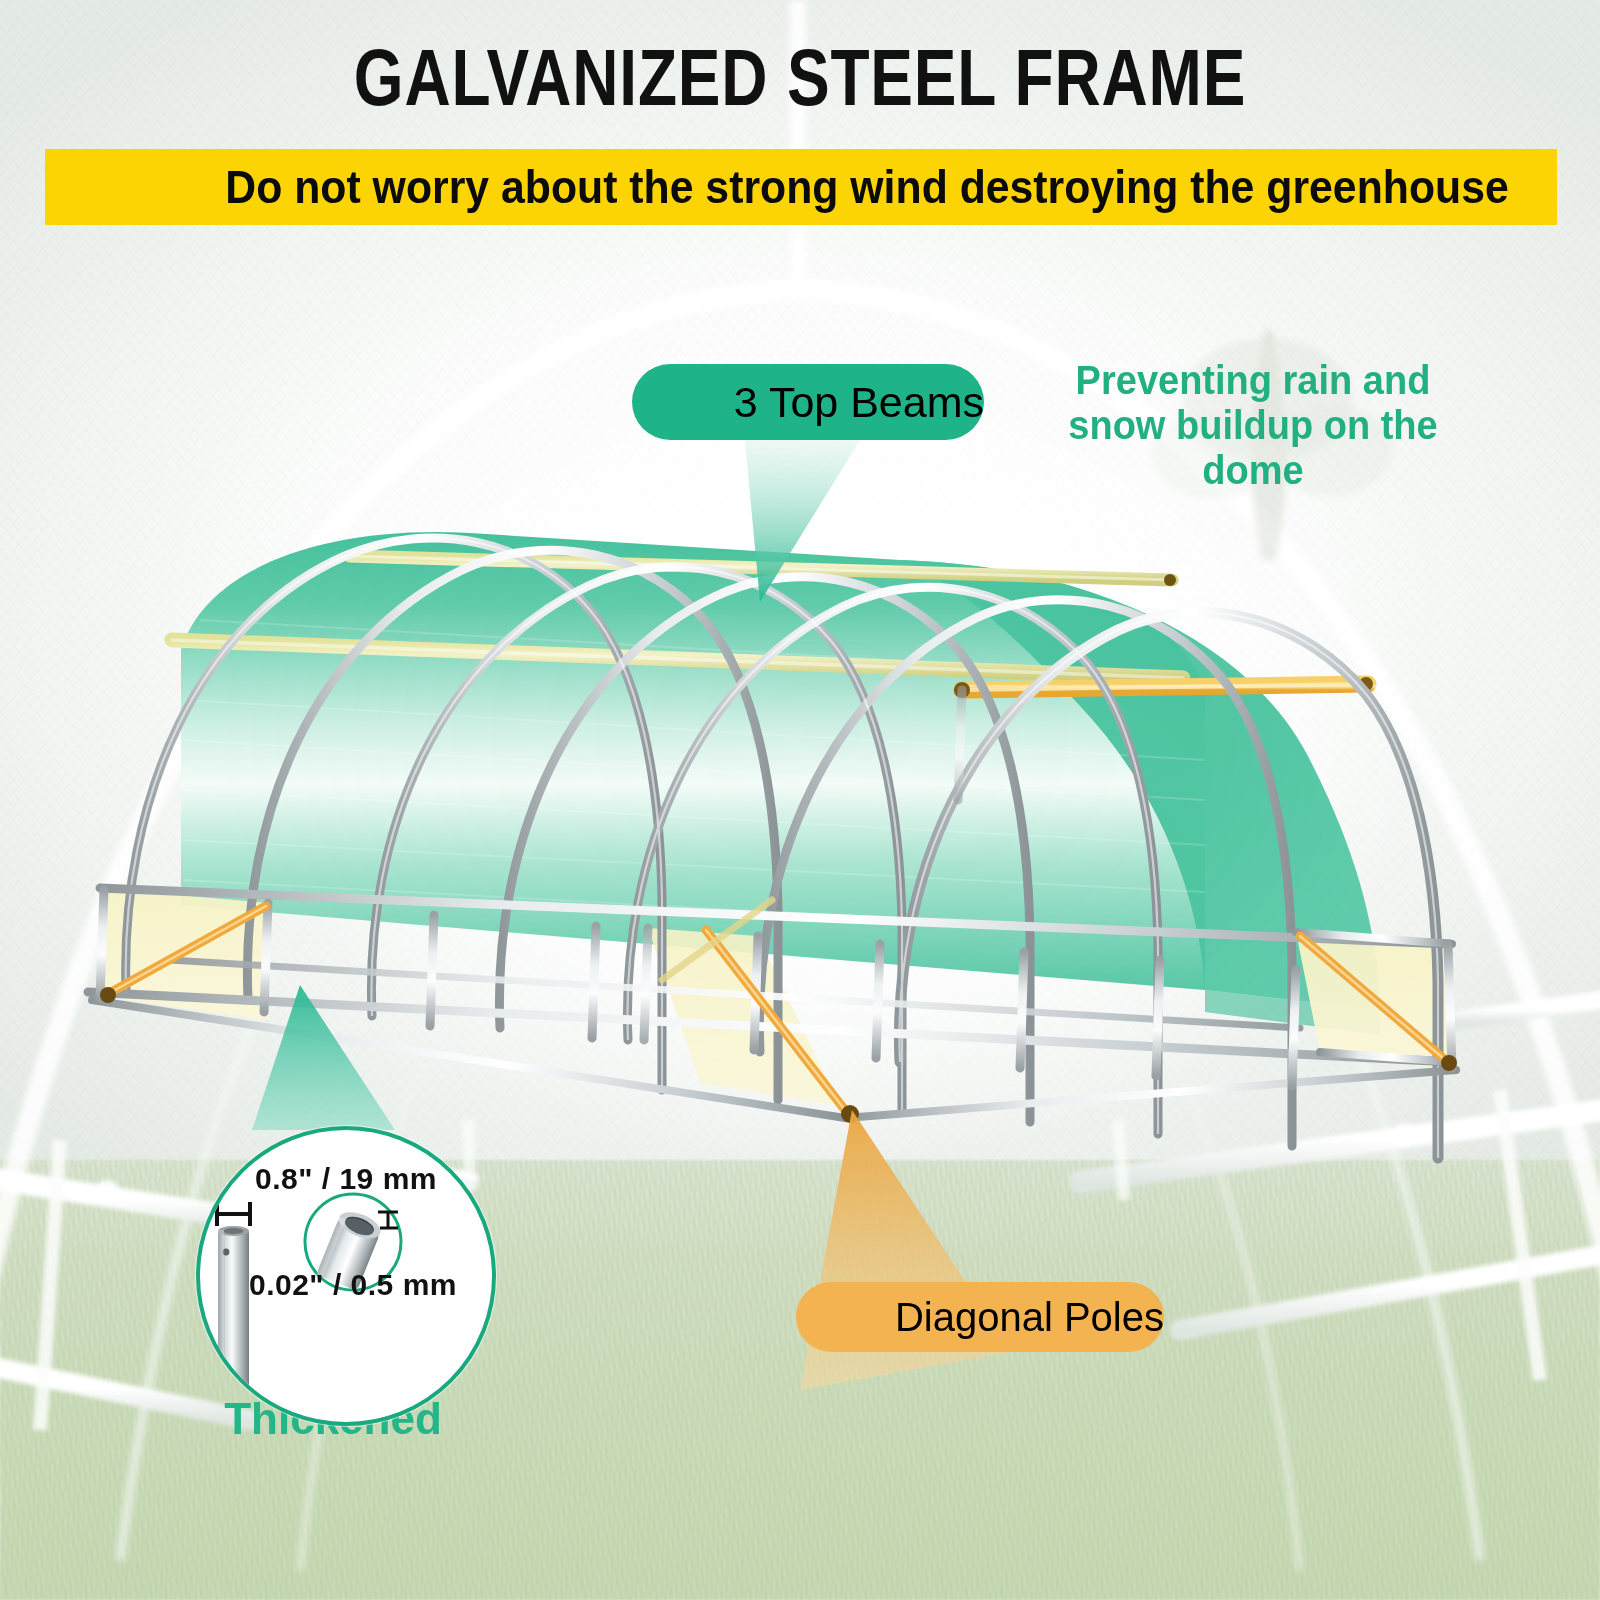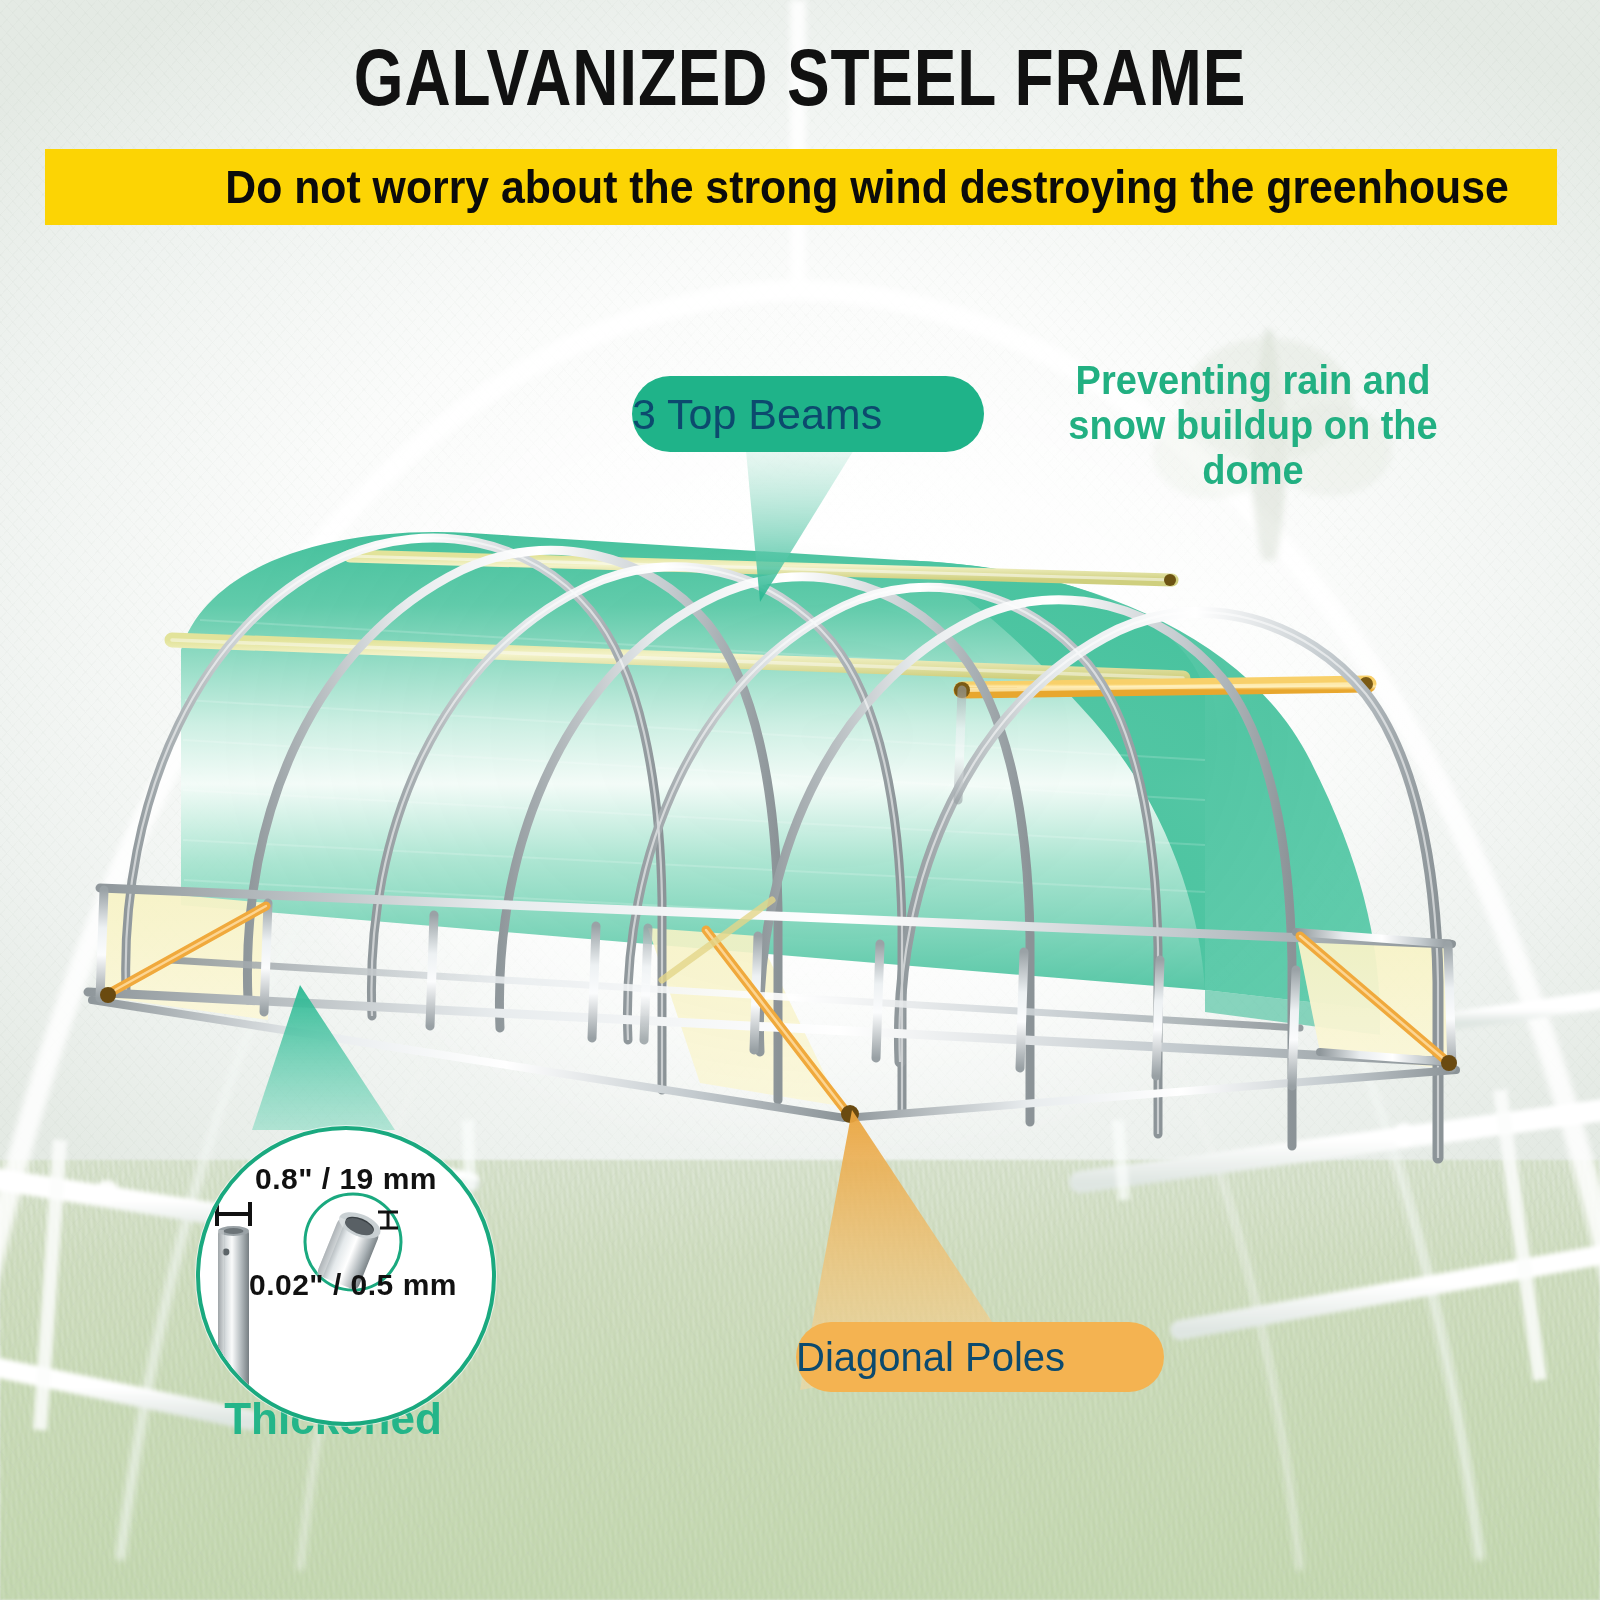--- a/index.html
+++ b/index.html
@@ -58,30 +58,30 @@
     display:flex;align-items:center;justify-content:flex-end;
   }
   .subbar span{
     font-family:"Liberation Sans", sans-serif;
     font-weight:700;font-size:46px;color:#0b0b0b;
     transform:scaleX(.93);transform-origin:50% 50%;white-space:nowrap;
   }
 
   
   .pill{
-    position:absolute;display:flex;align-items:center;justify-content:flex-start;
-    color:#0c4a6e;white-space:nowrap;margin-top:12px;
+    position:absolute;display:flex;align-items:center;justify-content:flex-end;
+    color:#000000;white-space:nowrap;
   }
   .pill-teal{
     left:632px;top:364px;width:352px;height:76px;border-radius:38px;
     background:#1FB389;font-size:43px;font-weight:400;
     font-family:"Liberation Sans", sans-serif;
   }
   .pill-orange{
-    left:796px;top:1310px;width:368px;height:70px;border-radius:35px;
+    left:796px;top:1282px;width:368px;height:70px;border-radius:35px;
     background:#F4B351;font-size:40px;font-weight:400;
     font-family:"Liberation Sans", sans-serif;
   }
 
   .teal-note{
     position:absolute;left:1000px;top:358px;width:506px;
     text-align:center;color:#22B082;
     font-family:"Liberation Sans", sans-serif;
     font-weight:700;font-size:40px;line-height:1.12;
     transform:scaleX(.95);transform-origin:50% 0;

